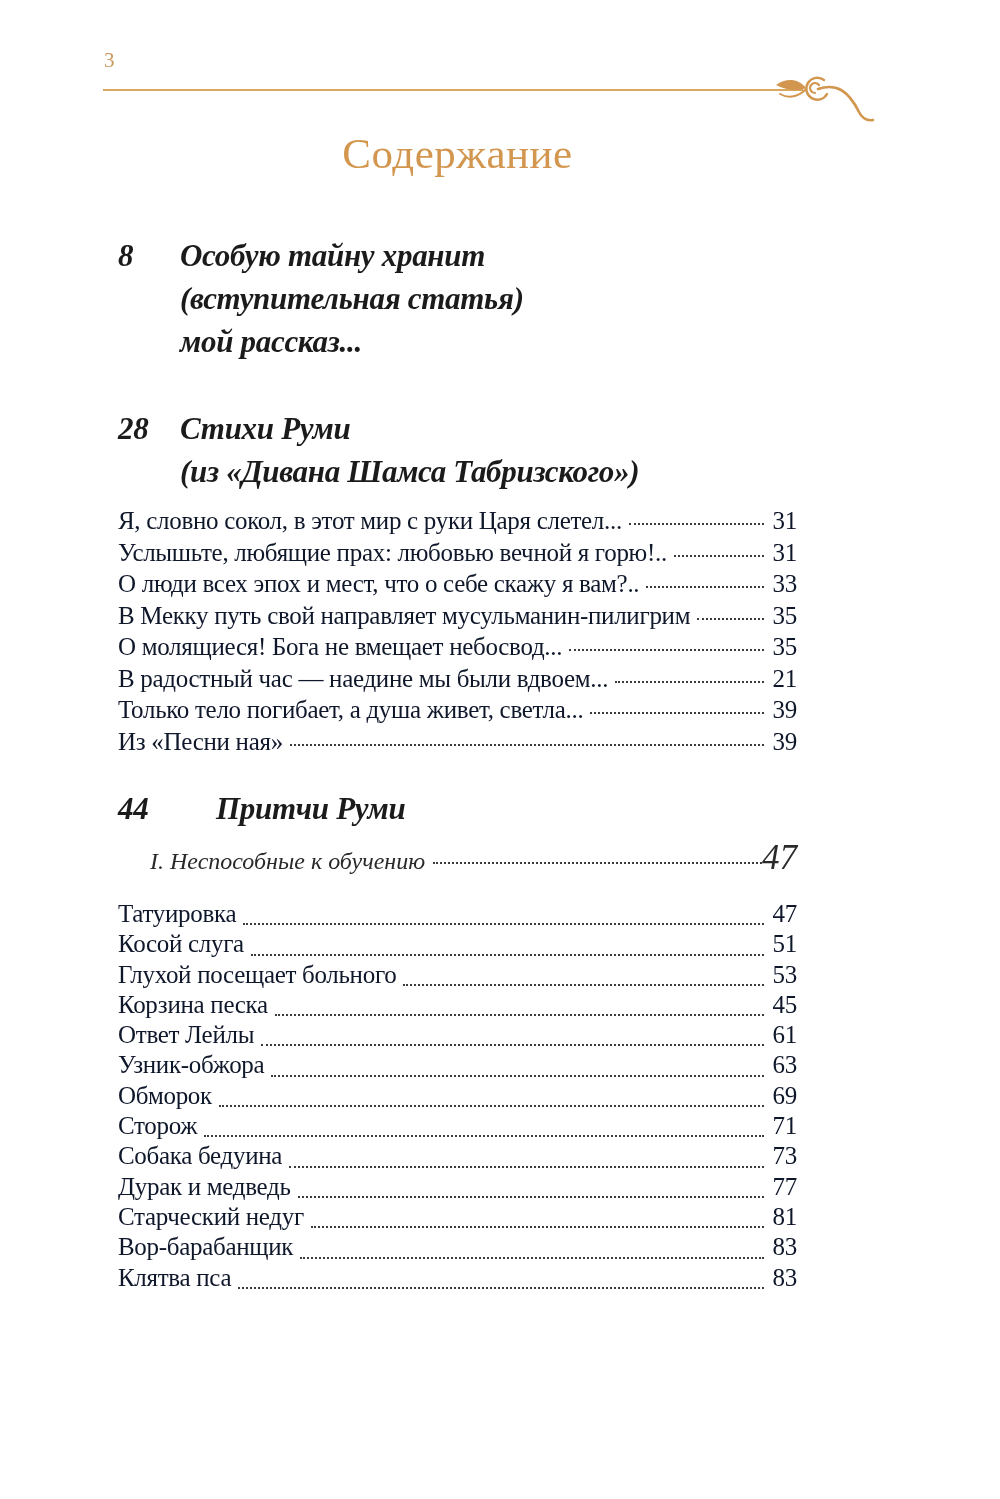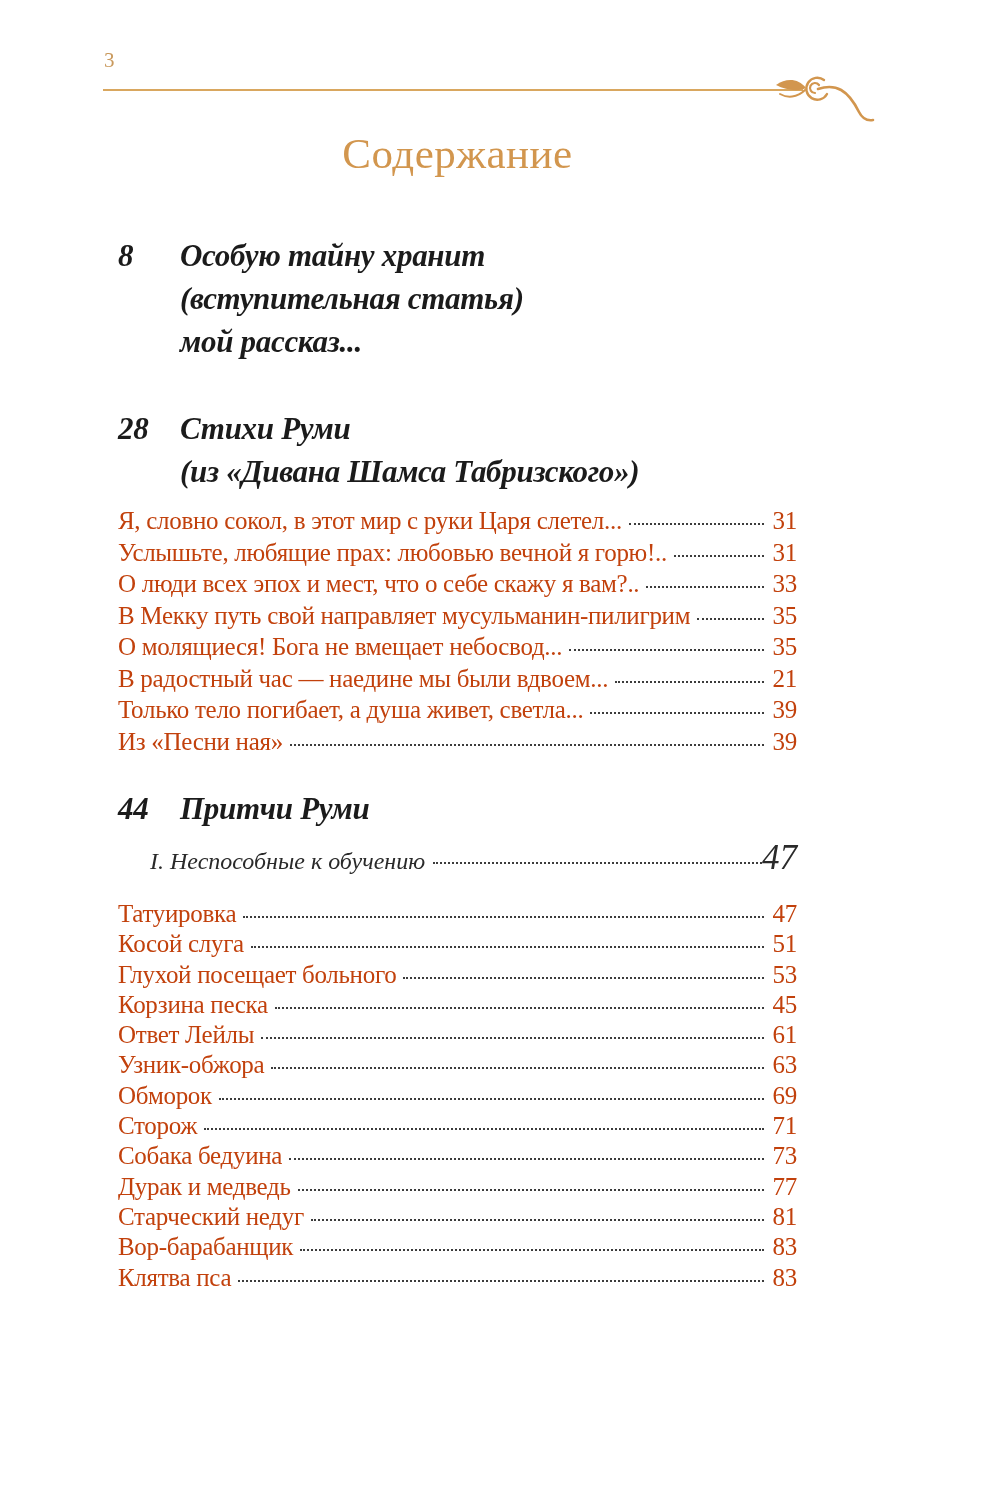--- a/index.html
+++ b/index.html
@@ -53,32 +53,32 @@
     font-weight: bold;
     font-style: italic;
     font-size: 31px;
     line-height: 43px;
     color: #1b1b1b;
     letter-spacing: -0.3px;
   }
   .chapter .num { flex: none; width: 62px; }
   .chapter-1 { margin-top: 56px; }
   .chapter-2 { margin-top: 44px; }
-  .chapter-3 { margin-top: 30px; }
+  .chapter-3 { margin-top: 30px; gap: 36px; }
   .toc-list { margin-top: 12px; }
   .toc-list.parables { margin-top: 16px; }
   .toc-row {
     display: flex;
     align-items: baseline;
     font-size: 25px;
     line-height: 31.5px;
     letter-spacing: -0.3px;
-    color: #c2410c;
-  }
-  .parables .toc-row { line-height: 30.3px; }
+    color: #0f172a;
+  }
+  .parables .toc-row { line-height: 30.3px; align-items: flex-end; }
   .dots {
     flex: 1;
     min-width: 18px;
     margin: 0 3px 0 7px;
     border-bottom: 2px dotted #3c3c3c;
     position: relative;
     top: -4px;
   }
   .toc-page {
     flex: none;

